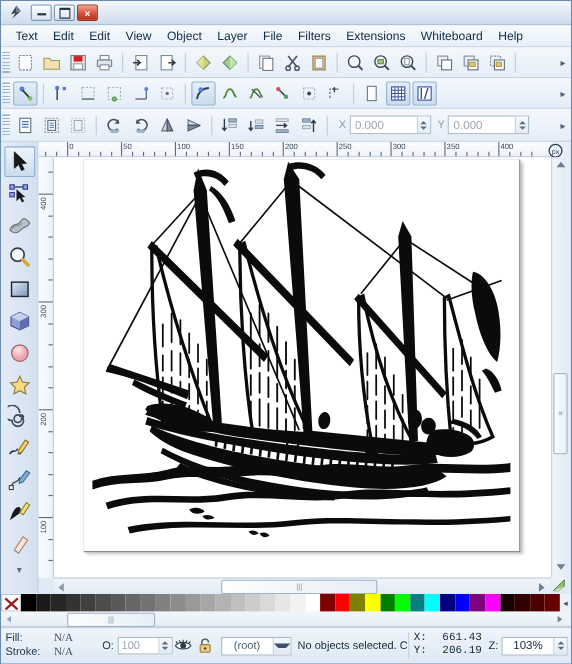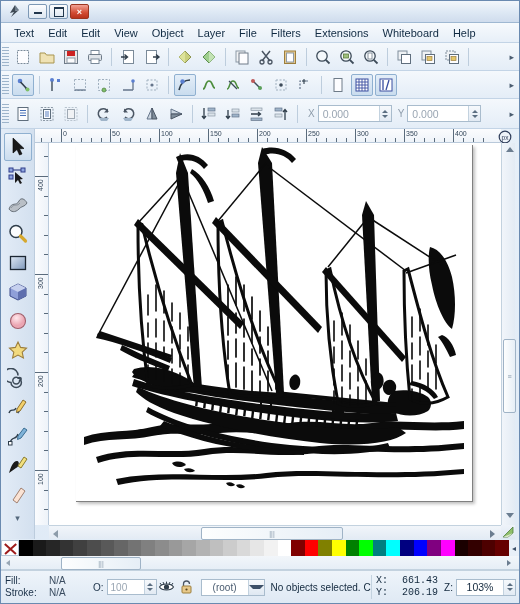--- a/index.html
+++ b/index.html
@@ -208,21 +208,21 @@
     background:linear-gradient(#eef4fa,#dfe9f4);
     border-top:1px solid #c3d2df;
     display:flex;align-items:center;box-sizing:border-box;
   }
   .fs-block{
     width:92px;flex:0 0 auto;padding-left:4px;font-size:10px;line-height:12px;color:#1b3148;
     box-sizing:border-box;
   }
   .fs-row{display:flex;}
   .fs-key{width:44px;}
-  .fs-val{color:#3a4c60;}
+  .fs-val{color:#3a4c60;font-family:Liberation Serif, serif;}
   .op-lbl{font-size:10px;color:#1b3148;margin-right:3px;}
   .op-spin{
     display:flex;align-items:stretch;border:1px solid #a9bccd;background:#fff;height:16px;
     box-sizing:border-box;
   }
   .op-spin input{
     width:30px;border:0;outline:0;font-size:10px;color:#9aa6b3;padding:0 3px;
     background:transparent;font-family:"Liberation Sans",sans-serif;
   }
   .layer-sel{

